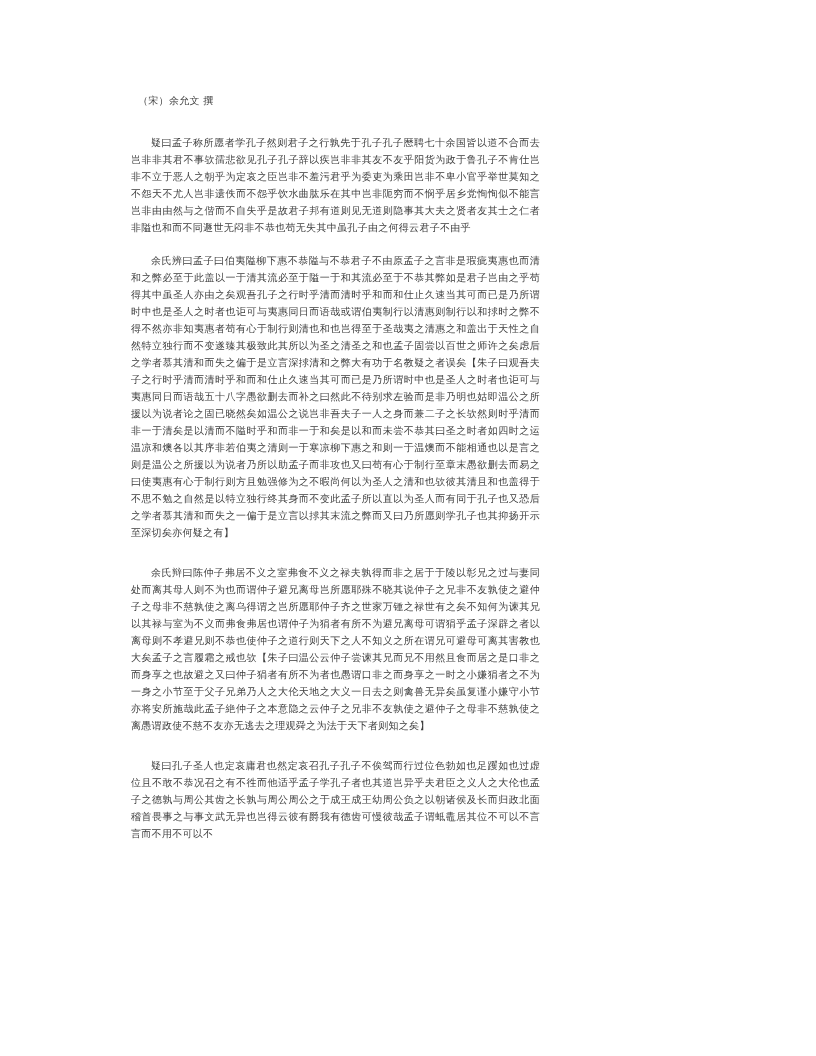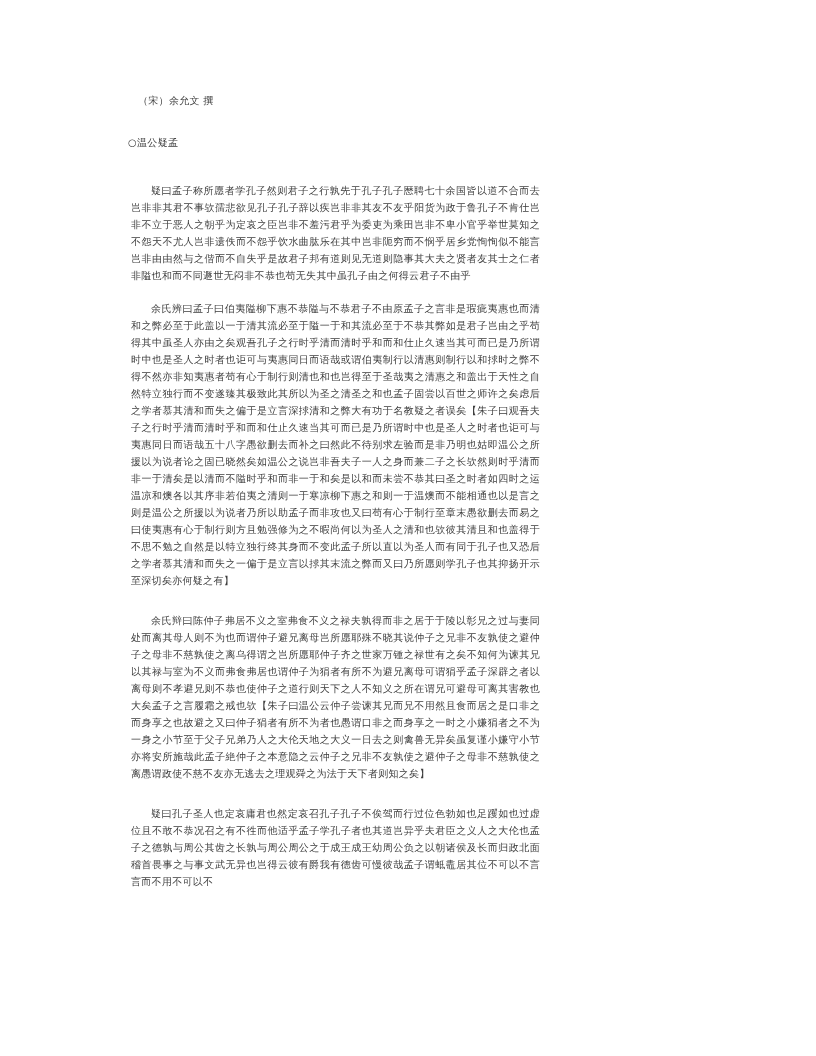--- a/index.html
+++ b/index.html
@@ -44,21 +44,20 @@
     overflow-wrap: break-word;
   }
 </style>
 </head>
 <body>
 
 <div class="page">
 
   <p class="author-line">（宋）余允文 撰</p>
 
-  <p class="section-title">○温公疑孟</p>
 
   <div class="group">
     <p class="para">疑曰孟子称所愿者学孔子然则君子之行孰先于孔子孔子厯聘七十余国皆以道不合而去岂非非其君不事欤孺悲欲见孔子孔子辞以疾岂非非其友不友乎阳货为政于鲁孔子不肯仕岂非不立于恶人之朝乎为定哀之臣岂非不羞污君乎为委吏为乘田岂非不卑小官乎举世莫知之不怨天不尤人岂非遗佚而不怨乎饮水曲肱乐在其中岂非阨穷而不悯乎居乡党恂恂似不能言岂非由由然与之偕而不自失乎是故君子邦有道则见无道则隐事其大夫之贤者友其士之仁者非隘也和而不同遯世无闷非不恭也苟无失其中虽孔子由之何得云君子不由乎</p>
     <p class="para">余氏辨曰孟子曰伯夷隘柳下惠不恭隘与不恭君子不由原孟子之言非是瑕疵夷惠也而清和之弊必至于此盖以一于清其流必至于隘一于和其流必至于不恭其弊如是君子岂由之乎苟得其中虽圣人亦由之矣观吾孔子之行时乎清而清时乎和而和仕止久速当其可而已是乃所谓时中也是圣人之时者也讵可与夷惠同日而语哉或谓伯夷制行以清惠则制行以和捄时之弊不得不然亦非知夷惠者苟有心于制行则清也和也岂得至于圣哉夷之清惠之和盖出于天性之自然特立独行而不变遂臻其极致此其所以为圣之清圣之和也孟子固尝以百世之师许之矣虑后之学者慕其清和而失之偏于是立言深捄清和之弊大有功于名教疑之者误矣【朱子曰观吾夫子之行时乎清而清时乎和而和仕止久速当其可而已是乃所谓时中也是圣人之时者也讵可与夷惠同日而语哉五十八字愚欲删去而补之曰然此不待别求左验而是非乃明也姑即温公之所援以为说者论之固已晓然矣如温公之说岂非吾夫子一人之身而兼二子之长欤然则时乎清而非一于清矣是以清而不隘时乎和而非一于和矣是以和而未尝不恭其曰圣之时者如四时之运温凉和燠各以其序非若伯夷之清则一于寒凉柳下惠之和则一于温燠而不能相通也以是言之则是温公之所援以为说者乃所以助孟子而非攻也又曰苟有心于制行至章末愚欲删去而易之曰使夷惠有心于制行则方且勉强修为之不暇尚何以为圣人之清和也欤彼其清且和也盖得于不思不勉之自然是以特立独行终其身而不变此孟子所以直以为圣人而有同于孔子也又恐后之学者慕其清和而失之一偏于是立言以捄其末流之弊而又曰乃所愿则学孔子也其抑扬开示至深切矣亦何疑之有】</p>
   </div>
 
   <div class="group">
     <p class="para">余氏辩曰陈仲子弗居不义之室弗食不义之禄夫孰得而非之居于于陵以彰兄之过与妻同处而离其母人则不为也而谓仲子避兄离母岂所愿耶殊不晓其说仲子之兄非不友孰使之避仲子之母非不慈孰使之离乌得谓之岂所愿耶仲子齐之世家万锺之禄世有之矣不知何为谏其兄以其禄与室为不义而弗食弗居也谓仲子为狷者有所不为避兄离母可谓狷乎孟子深辟之者以离母则不孝避兄则不恭也使仲子之道行则天下之人不知义之所在谓兄可避母可离其害教也大矣孟子之言履霜之戒也欤【朱子曰温公云仲子尝谏其兄而兄不用然且食而居之是口非之而身享之也故避之又曰仲子狷者有所不为者也愚谓口非之而身享之一时之小嫌狷者之不为一身之小节至于父子兄弟乃人之大伦天地之大义一日去之则禽兽无异矣虽复谨小嫌守小节亦将安所施哉此孟子絶仲子之本意隐之云仲子之兄非不友孰使之避仲子之母非不慈孰使之离愚谓政使不慈不友亦无逃去之理观舜之为法于天下者则知之矣】</p>
   </div>
 

